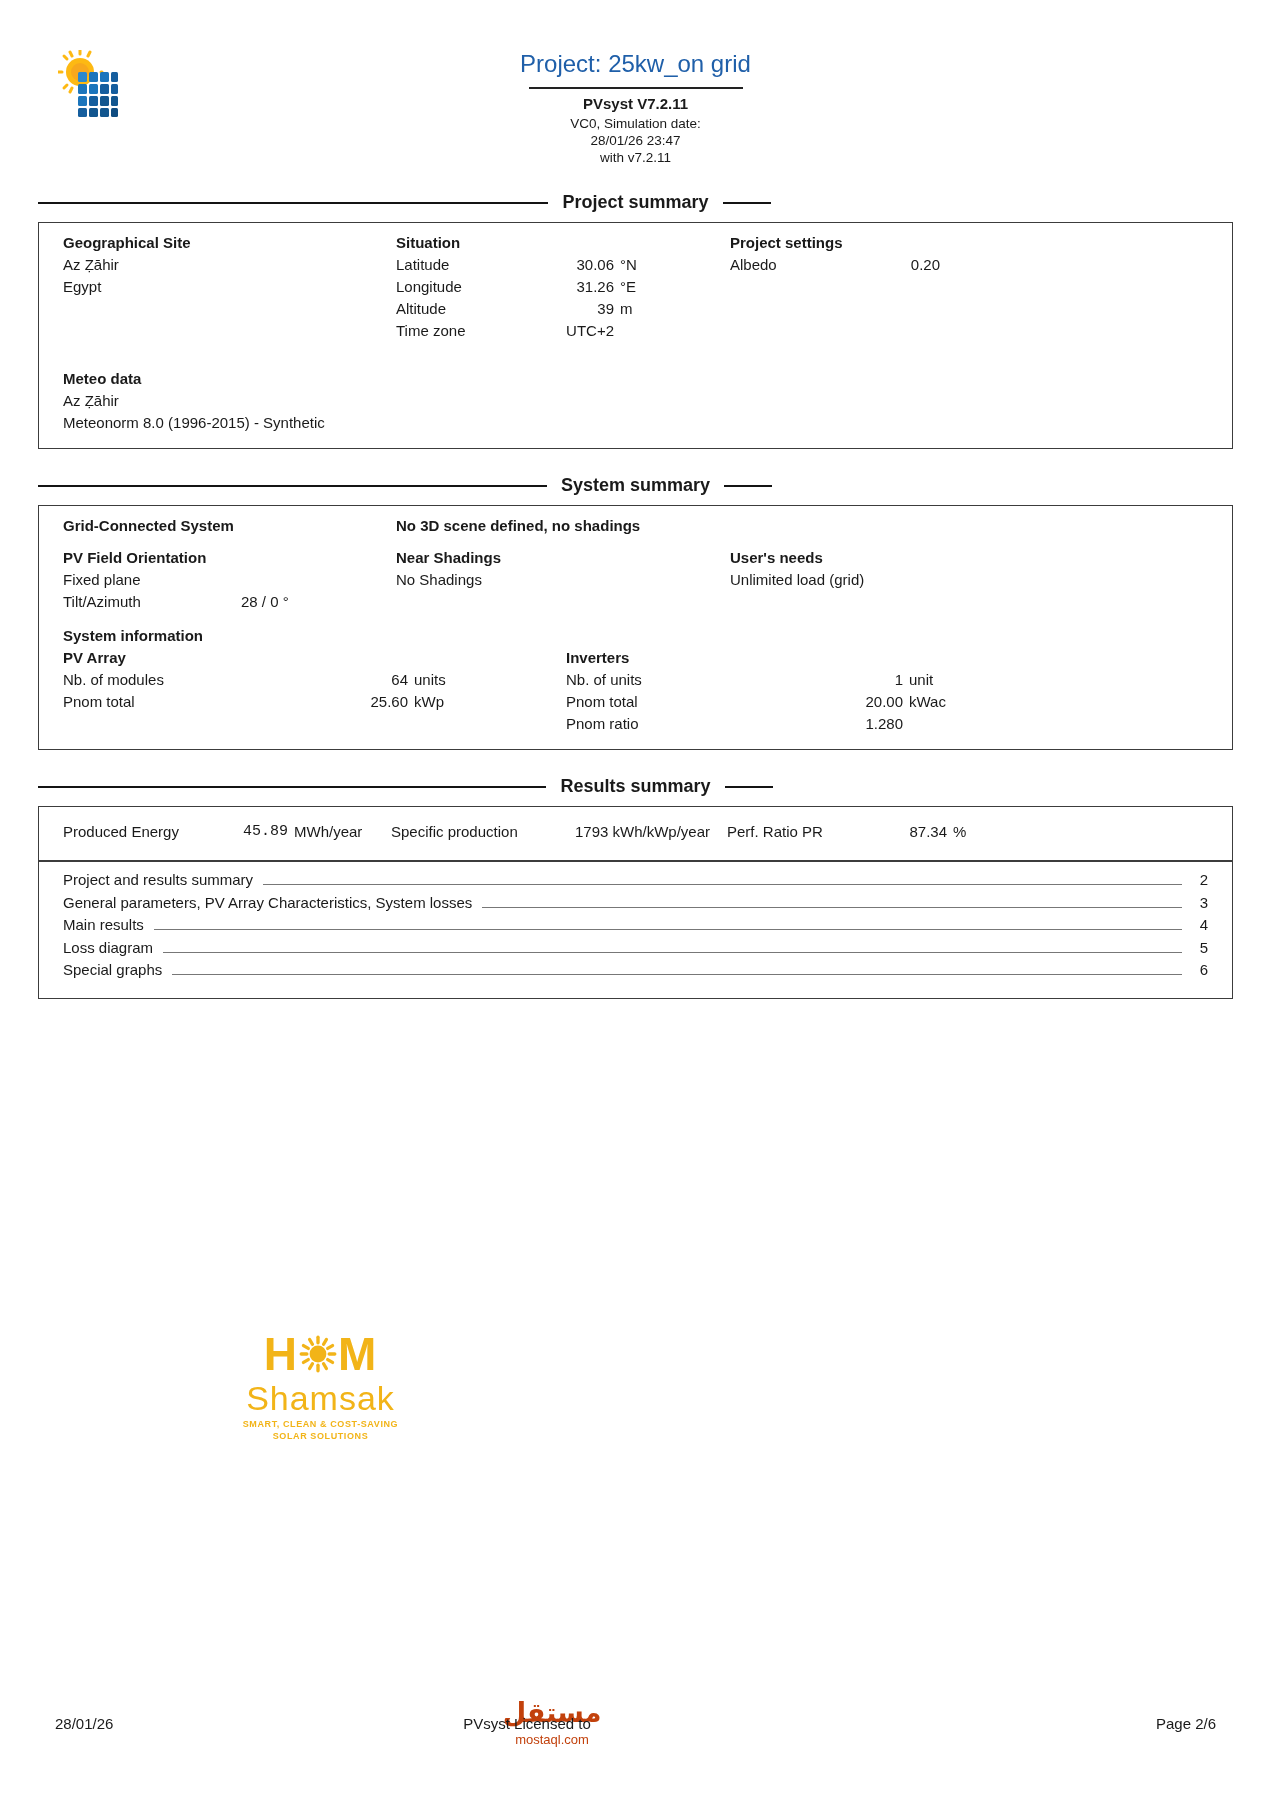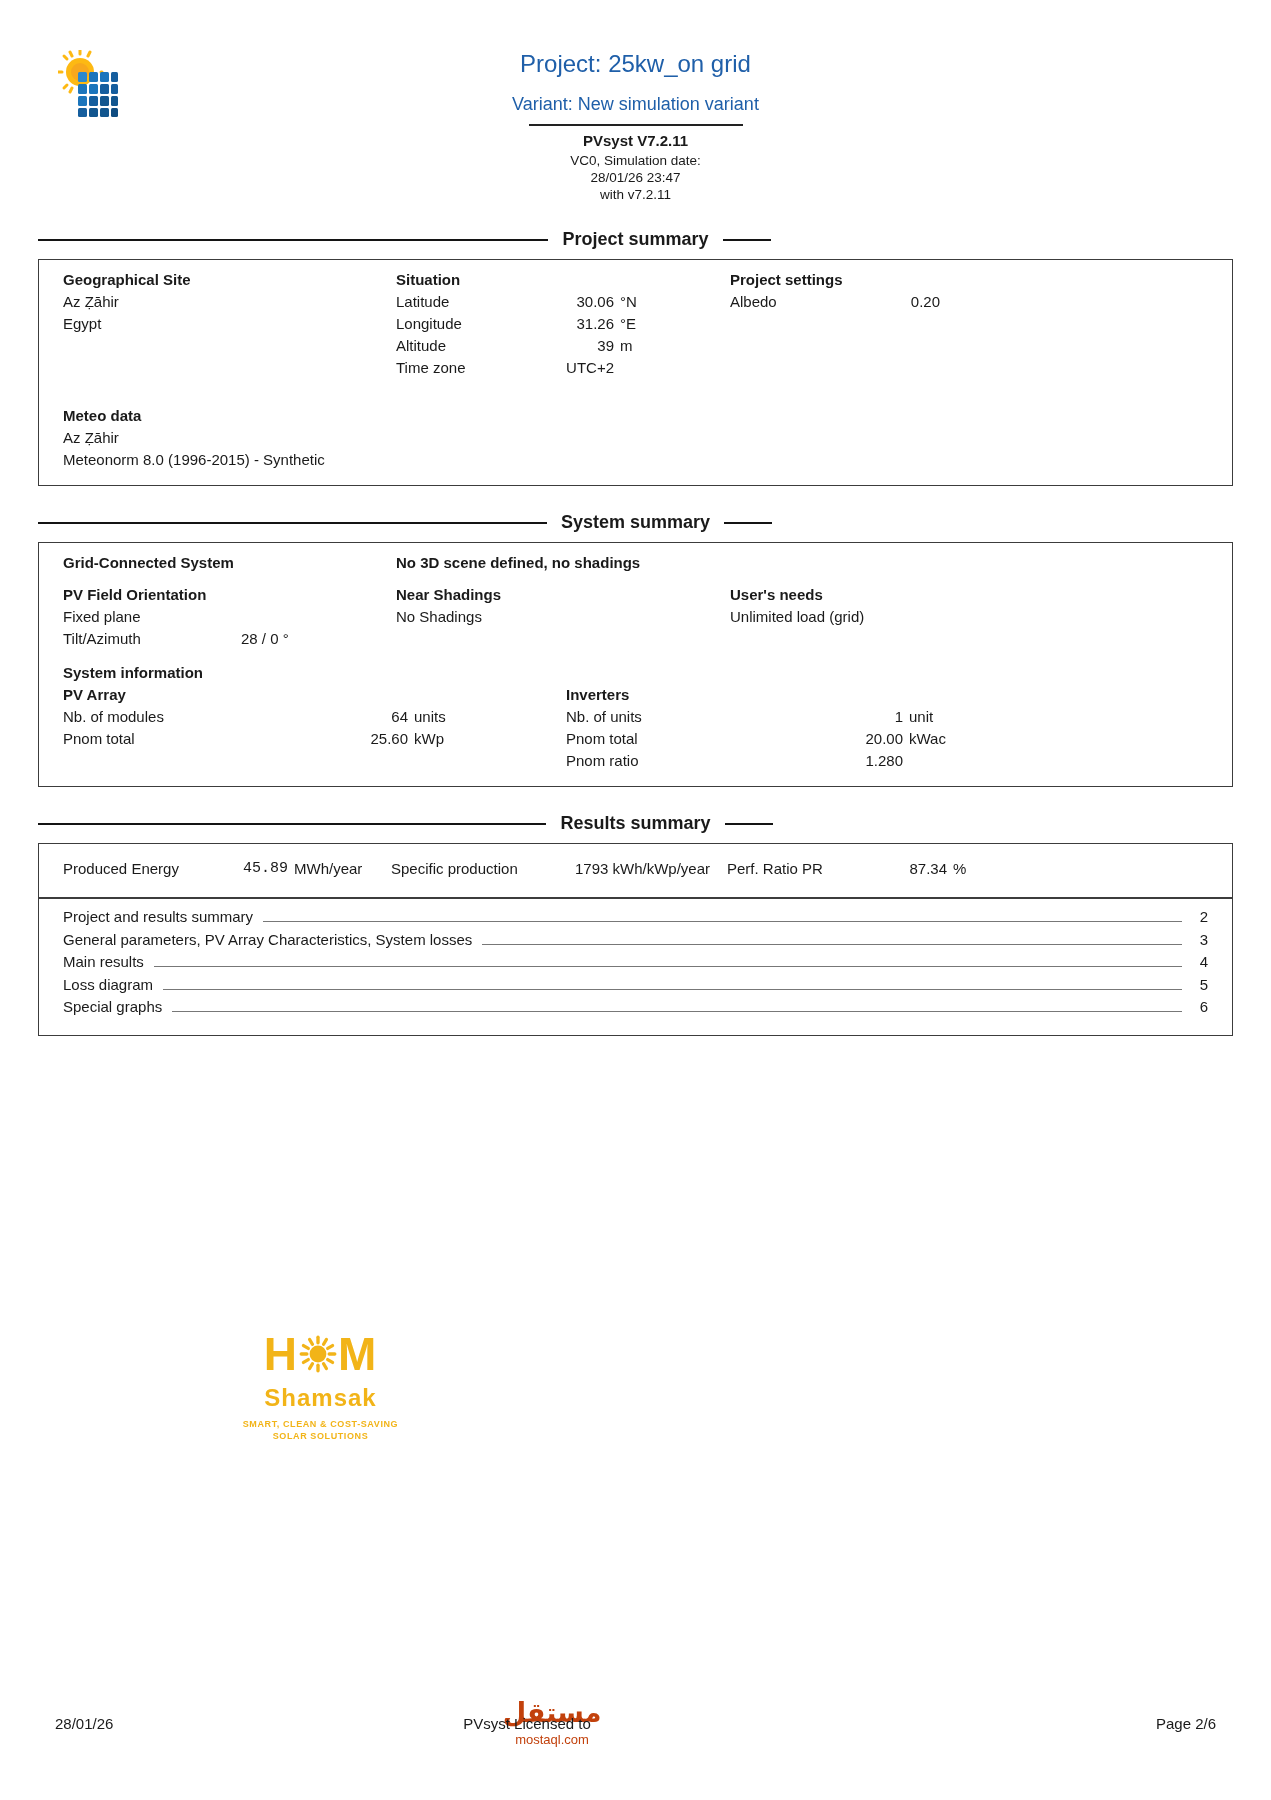--- a/index.html
+++ b/index.html
@@ -53,21 +53,21 @@
   .r-l3 { width:178px; } .r-v3 { width:42px; text-align:right; } .r-u3 { margin-left:6px; }
 
   
   .toc-row { display:flex; align-items:baseline; height:22.6px; }
   .toc-leader { flex:1; border-bottom:1px solid #777; margin:0 10px 4px 10px; }
   .toc-page { width:16px; text-align:right; }
 
   
   .brand { position:absolute; left:238px; top:1332px; width:165px; text-align:center; color:var(--brand-yellow,#F2B418); }
   .brand-word { font-size:46px; font-weight:800; letter-spacing:1px; line-height:44px; display:flex; align-items:center; justify-content:center; gap:1px; }
-  .brand-name { font-size:24px; font-weight:700; letter-spacing:1px; line-height:40px; margin-top:2px; }
+  .brand-name { font-size:34px; font-weight:400; letter-spacing:1px; line-height:40px; margin-top:2px; }
   .brand-tagline { font-size:9px; font-weight:700; letter-spacing:.6px; line-height:12px; }
 
   
   .watermark { position:absolute; left:452px; top:1698px; width:200px; text-align:center; color:#c2410c; z-index:0; }
   .wm1 { font-size:27px; font-weight:700; line-height:30px; }
   .wm2 { font-size:13px; line-height:24px; }
   .footer-date { position:absolute; left:55px; top:1715px; }
   .footer-license { position:absolute; left:427px; top:1715px; width:200px; text-align:center; z-index:1; }
   .footer-page { position:absolute; right:55px; top:1715px; }
 </style>
@@ -107,21 +107,20 @@
         <rect x="31" y="58" width="9" height="9" rx="1.5" fill="#12568F"></rect>
         <rect x="42" y="58" width="9" height="9" rx="1.5" fill="#12568F"></rect>
         <rect x="53" y="58" width="7" height="9" rx="1.5" fill="#0F4C81"></rect>
       </g>
     </svg>
   </div>
 
   <div class="content">
 
     <div class="doc-title">Project: 25kw_on grid</div>
-    <div class="doc-variant">Variant: New simulation variant</div>
     <div class="variant-underline"></div>
 
     <div class="meta-block">
       <div class="meta-app">PVsyst V7.2.11</div>
       <div>VC0, Simulation date:</div>
       <div>28/01/26 23:47</div>
       <div>with v7.2.11</div>
     </div>
 
     <div class="sec-head">

